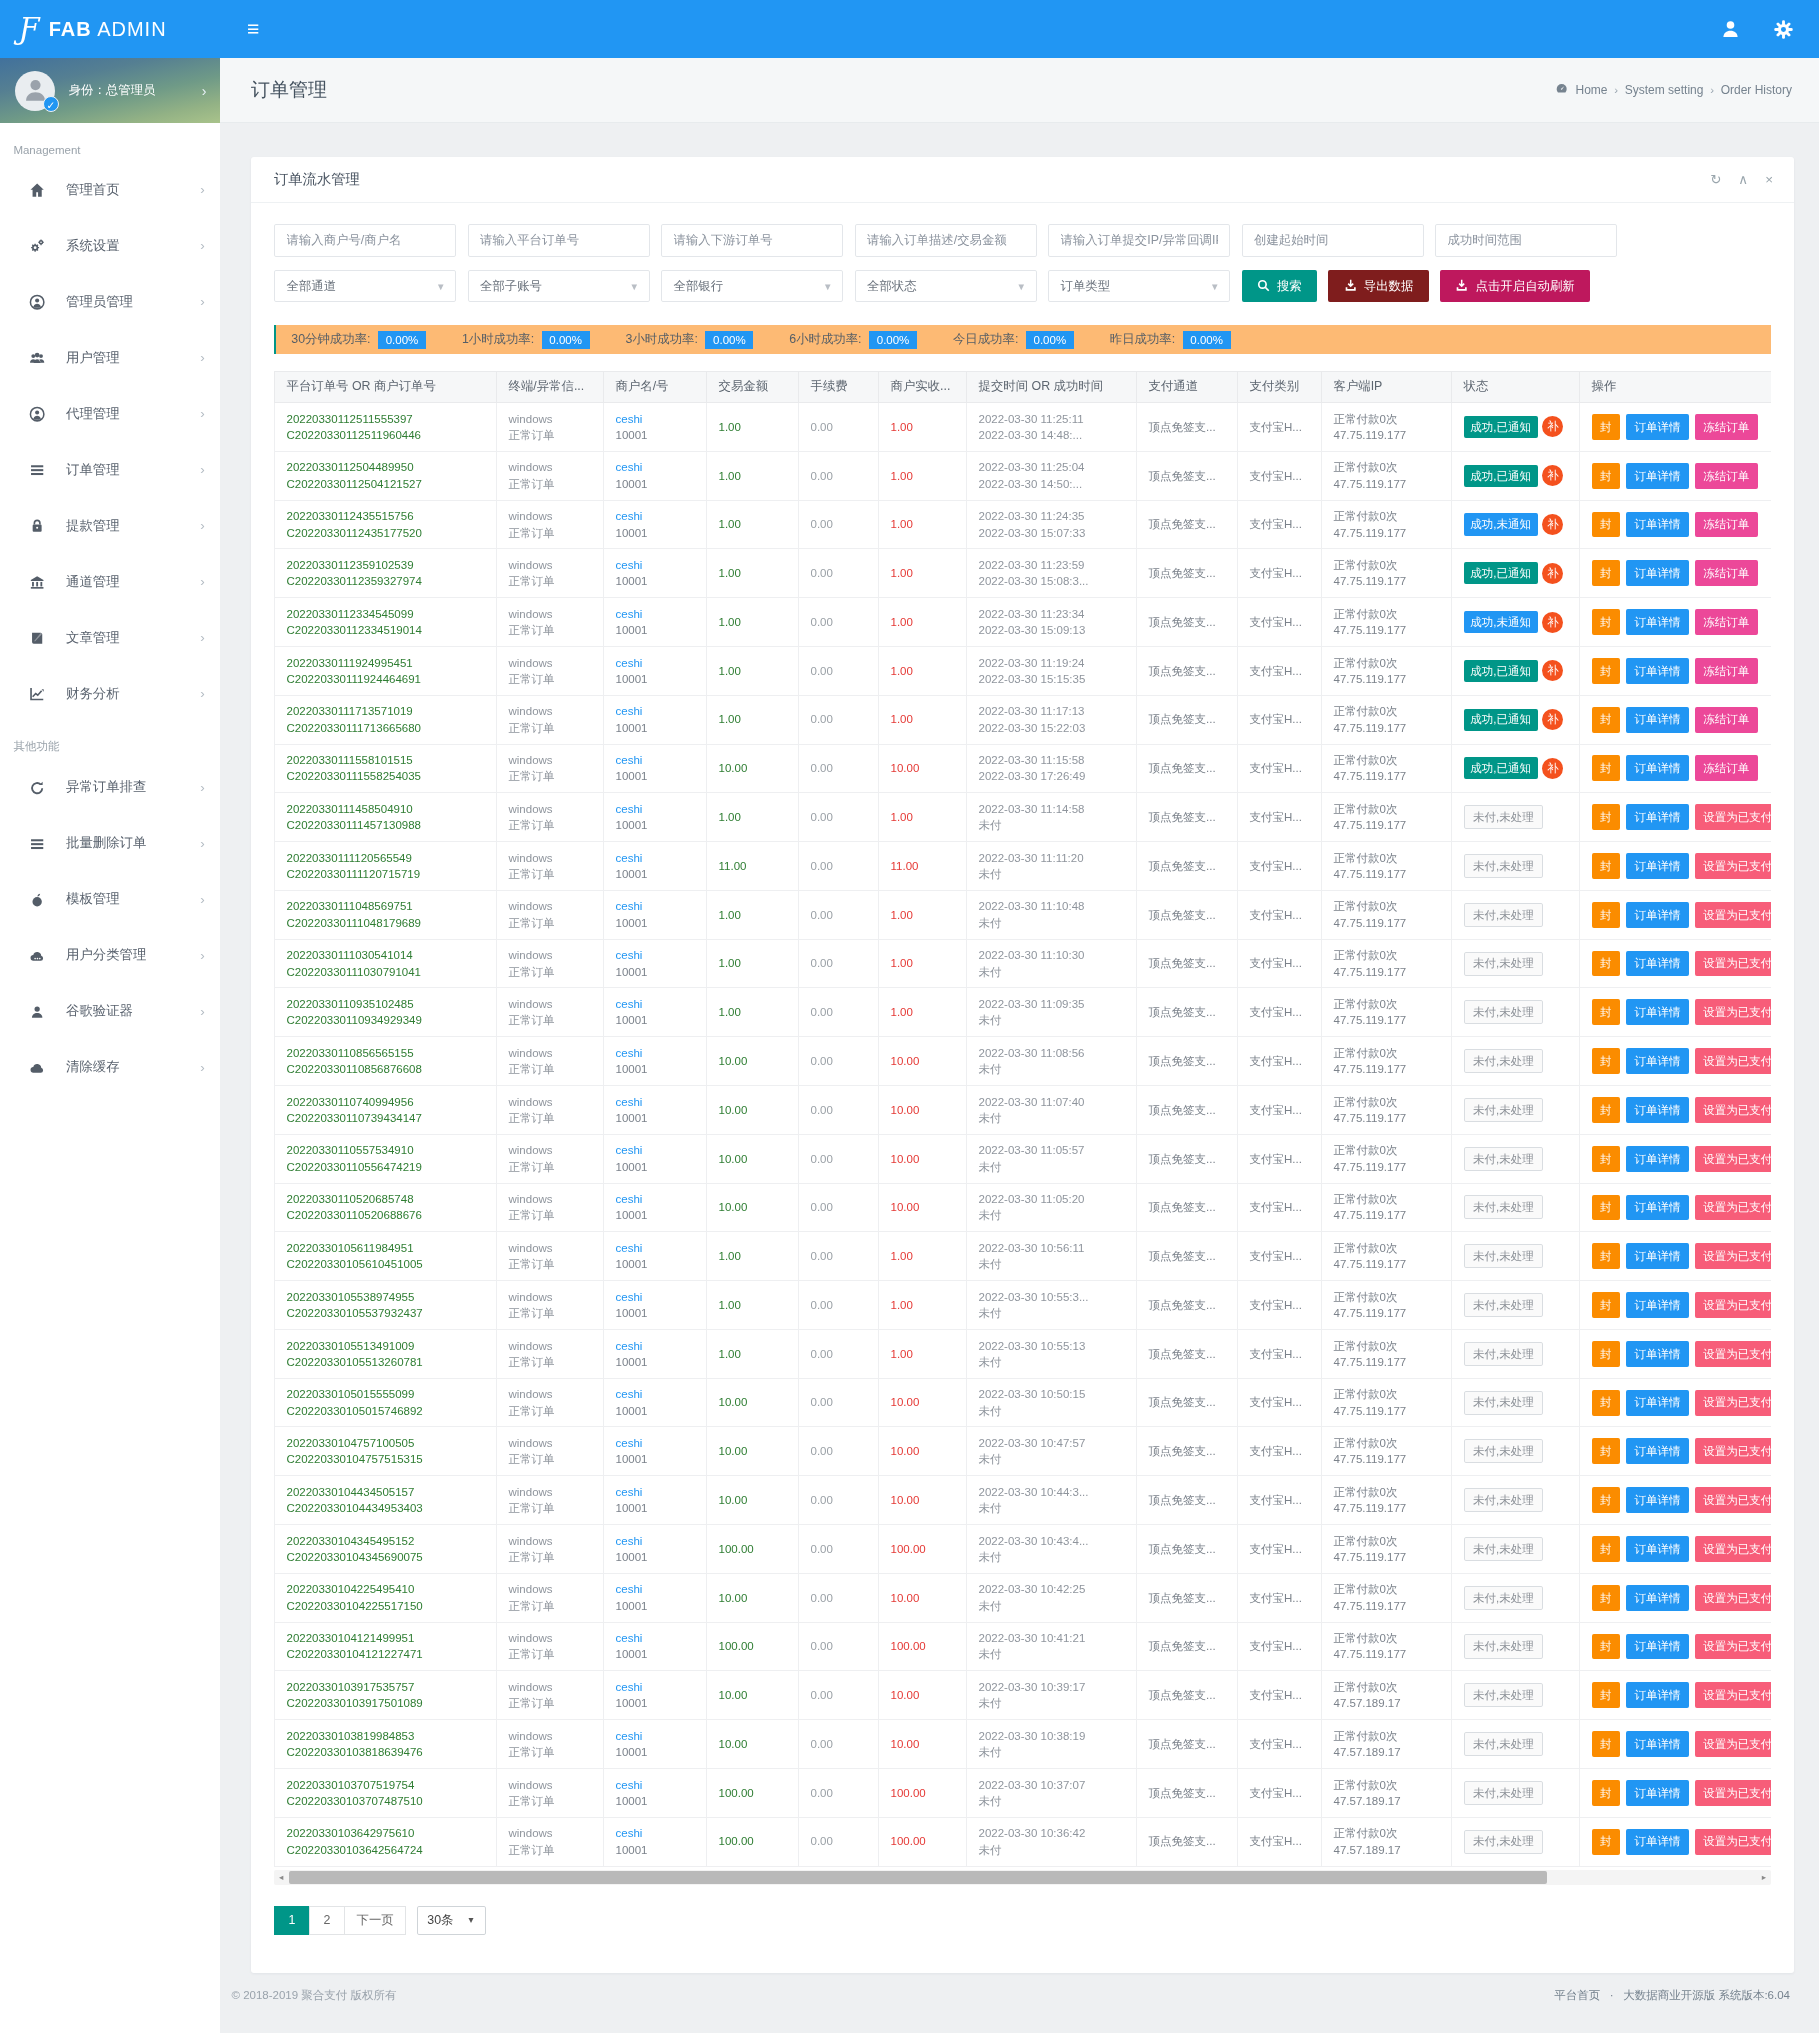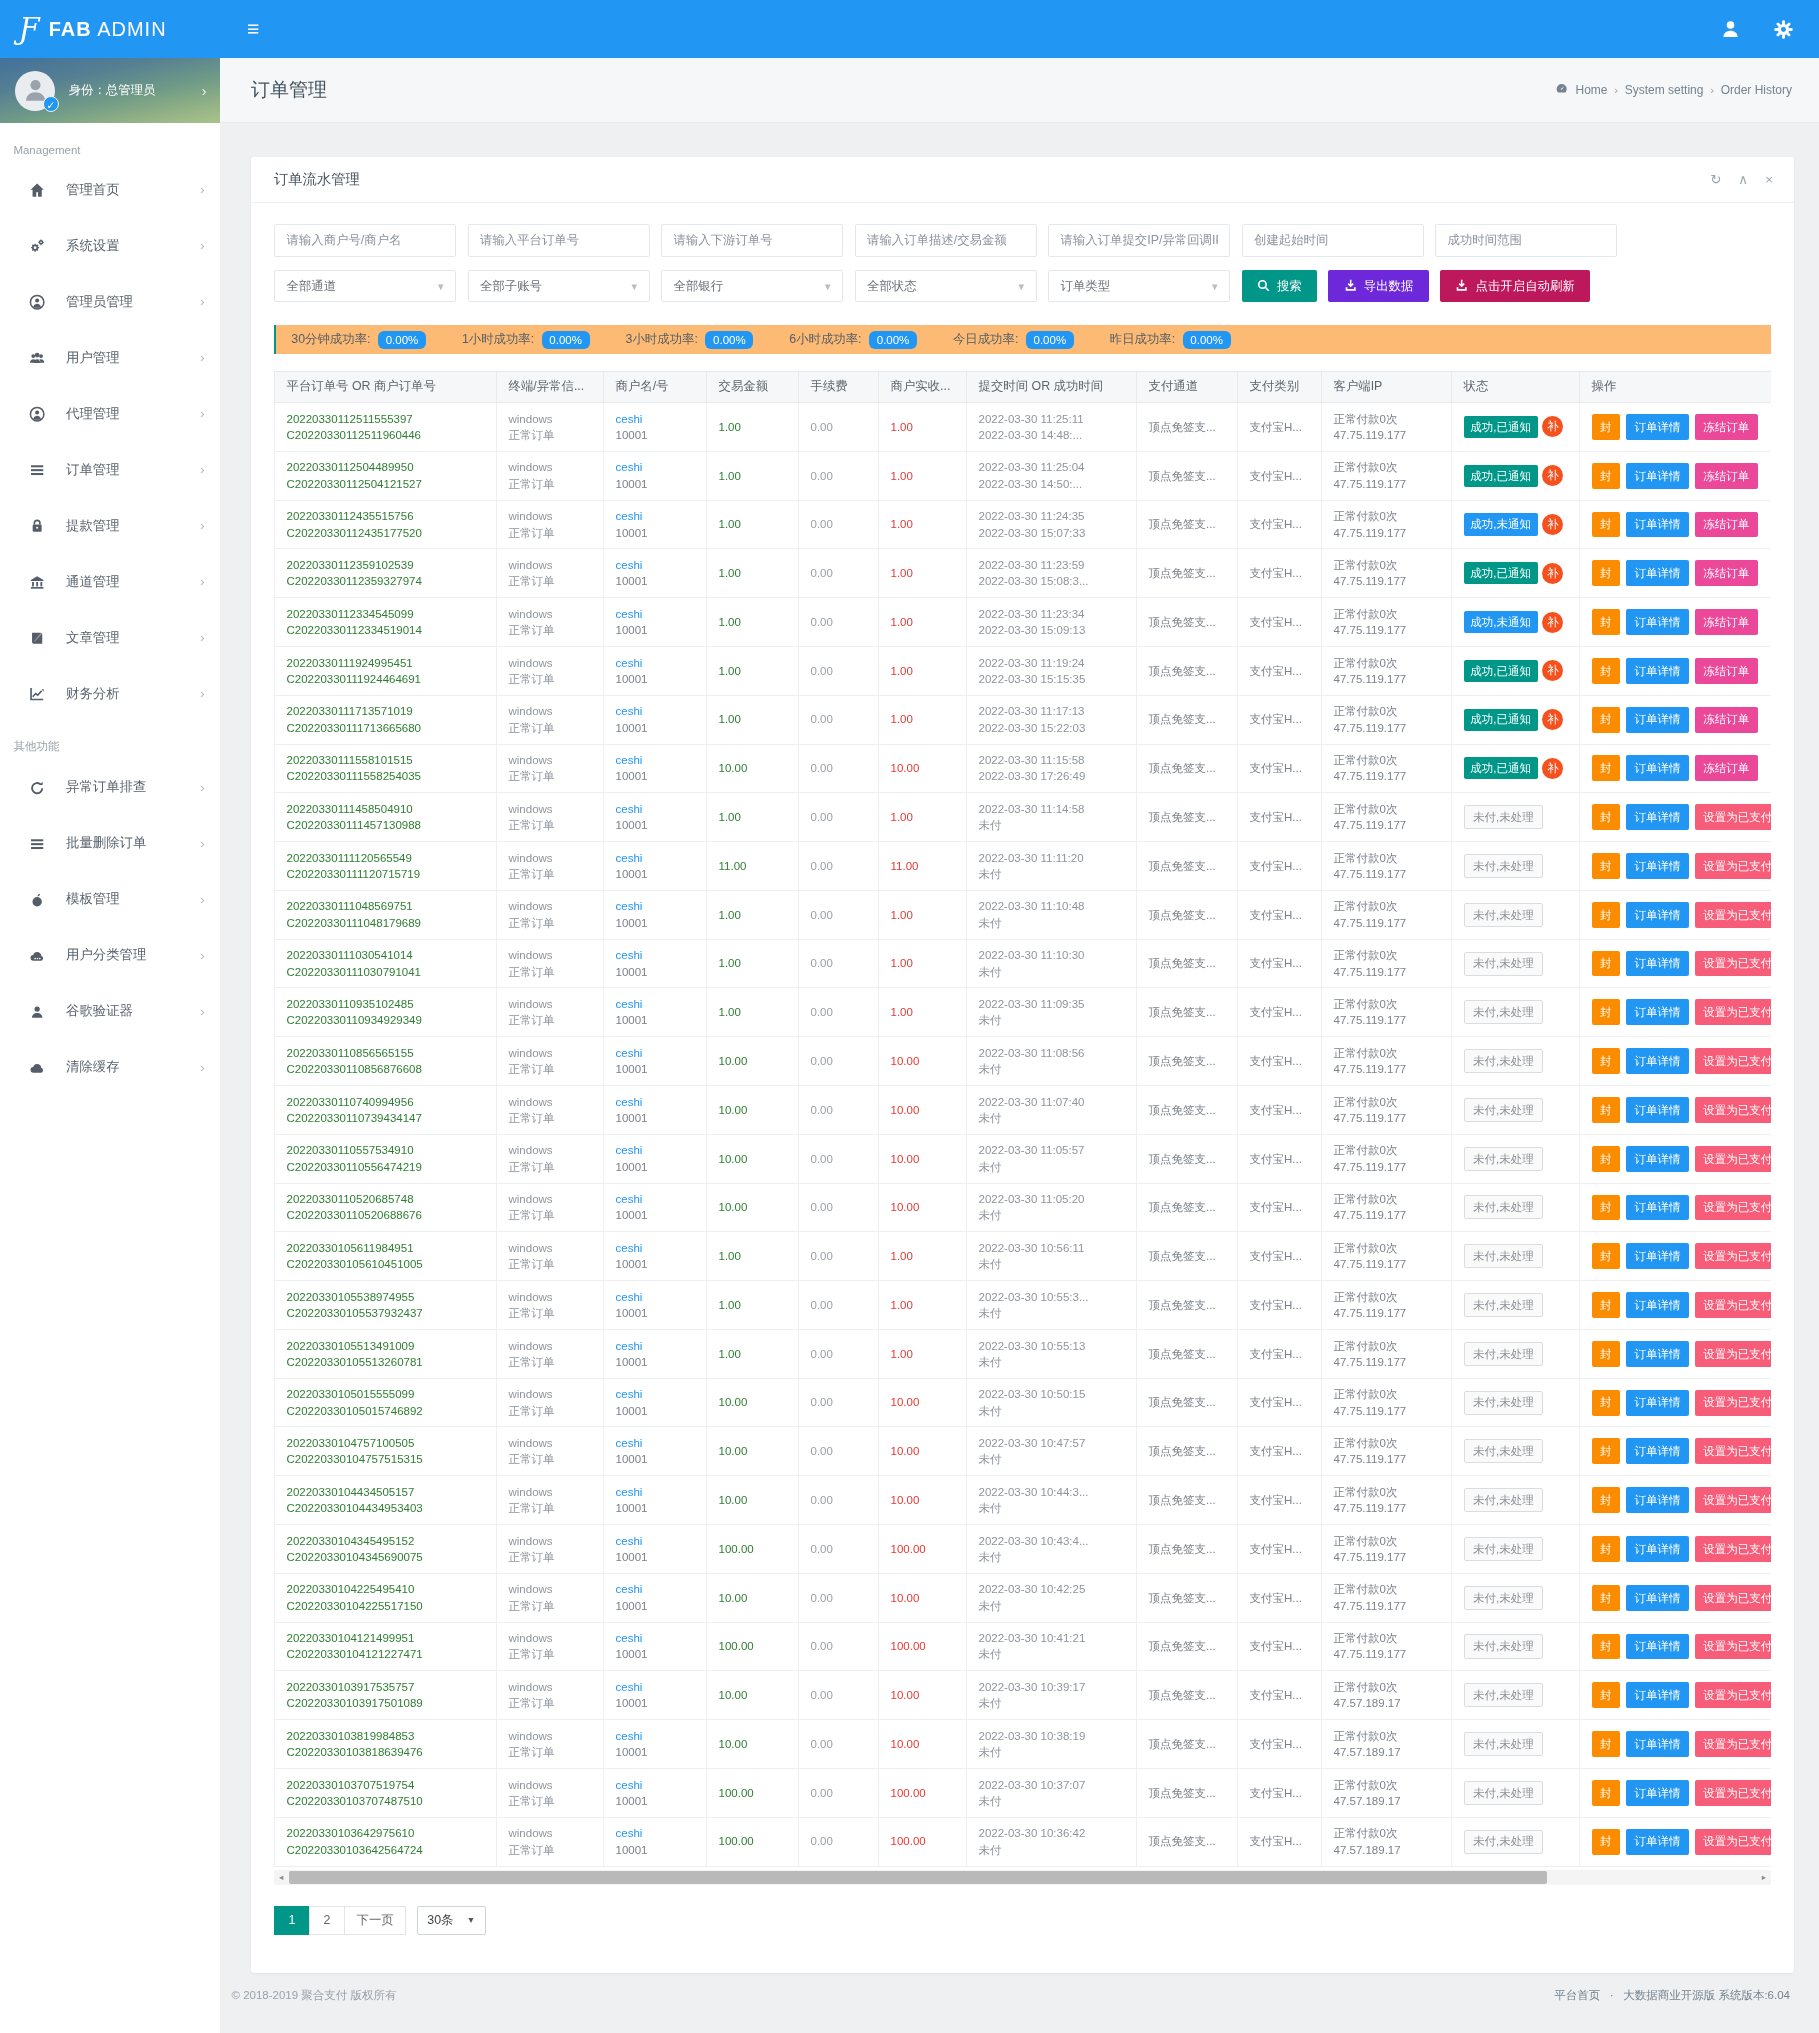--- a/index.html
+++ b/index.html
@@ -50,26 +50,26 @@
   
   .filter-row { display:flex; gap:11.5px; }
   .filter-row + .filter-row { margin-top:13.4px; }
   .f-input { width:182px; height:32.5px; border:1px solid #e3e6ea; border-radius:1.9px; padding:0 11.5px; font-size:12.4px; color:#555; background:#fff; font-family:inherit; }
   .f-input::placeholder { color:#8b939e; opacity:1; }
   .f-select { width:182px; height:32.5px; border:1px solid #e3e6ea; border-radius:1.9px; background:#fff; display:flex; align-items:center; padding:0 9.6px 0 11.5px; font-size:12.4px; color:#6a727c; cursor:pointer; }
   .f-select .arr { margin-left:auto; color:#b9bec5; font-size:9.6px; }
   .btn { height:32.5px; border:none; border-radius:1.9px; color:#fff; font-size:12.4px; padding:0 15.3px; display:inline-flex; align-items:center; gap:6.7px; cursor:pointer; font-family:inherit; }
   .btn svg { display:block; }
   .btn-search { background:#009688; }
-  .btn-export { background:#6d28d9; }
+  .btn-export { background:#7f1d1d; }
   .btn-refresh { background:#be185d; }
   
   .stats { margin-top:23px; height:29px; background:#fdba74; border-left:2.9px solid #009688; display:flex; align-items:center; gap:36px; padding-left:15.3px; }
   .stat { display:flex; align-items:center; gap:7.6px; font-size:12.4px; color:#555e66; }
-  .stat-badge { background:#2196f3; color:#fff; font-size:11.5px; padding:2.9px 7.6px; border-radius:6px; }
+  .stat-badge { background:#2196f3; color:#fff; font-size:11.5px; padding:2.9px 7.6px; border-radius:0; }
   
   .table-wrap { margin-top:16.3px; overflow:hidden; width:100%; }
   table.orders { border-collapse:collapse; table-layout:fixed; width:1554px; }
   .orders th { background:#f6f7f8; font-weight:400; font-size:12.4px; color:#5d6670; text-align:left; padding:6.7px 11.5px; border:1px solid #e9eaec; white-space:nowrap; overflow:hidden; }
   .orders td { border:1px solid #eeeff1; font-size:11.5px; padding:7.6px 11.5px; vertical-align:middle; line-height:16.3px; background:#fff; overflow:hidden; white-space:nowrap; }
   .t-green { color:#2e7d32; }
   .t-gray { color:#8f959d; }
   .t-dim { color:#7b828b; }
   .t-fee { color:#9aa0a6; }
   .t-red { color:#e53935; }

